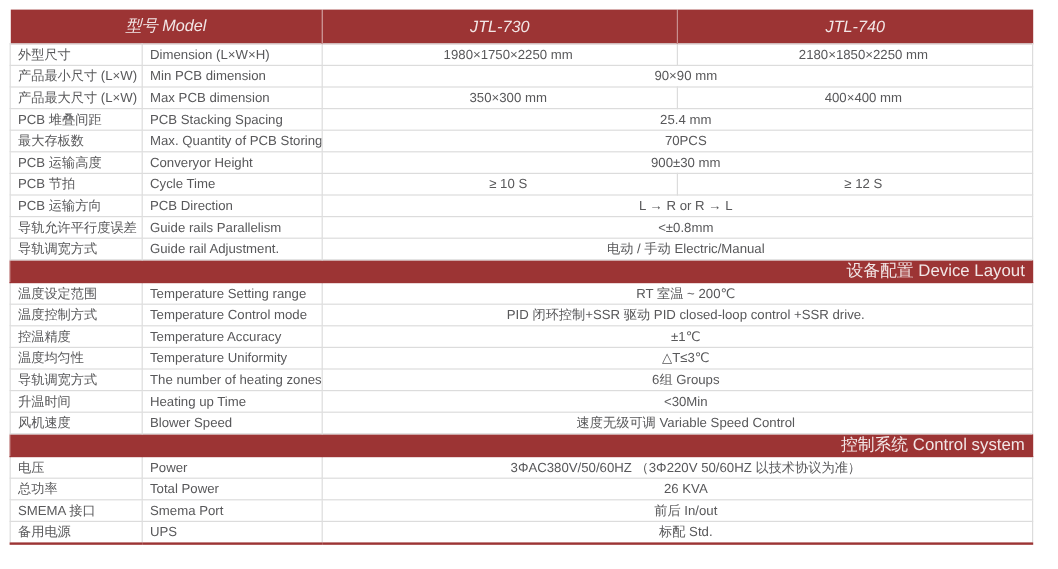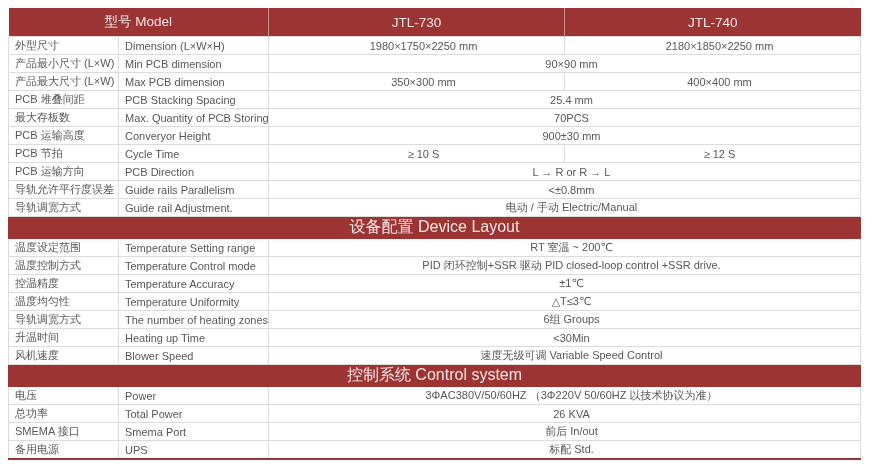--- a/index.html
+++ b/index.html
@@ -14,35 +14,35 @@
     font-family:"Liberation Sans","DejaVu Sans",sans-serif;
   }
   .spec-table{
     position:absolute;left:8px;top:8px;width:852px;
     border-collapse:collapse;table-layout:fixed;
     font-size:11px;color:var(--text);
   }
   .spec-table th{
     background:var(--accent);color:var(--header-text);
     font-weight:normal;font-size:13.5px;height:28px;
-    text-align:center;vertical-align:middle;padding:0;
+    text-align:center;vertical-align:middle;padding:0;font-style:italic;
   }
   .spec-table th + th{border-left:1px solid rgba(255,255,255,0.45);}
   .spec-table tbody td{
     border:1px solid var(--border);
     height:17px;padding:0 6px;vertical-align:middle;
     white-space:nowrap;overflow:hidden;
     background:#ffffff;
   }
   .spec-table td.cn,.spec-table td.en{text-align:left;margin-top:17px;}
   .spec-table td.val{text-align:center;padding-left:20px;}
   .spec-table tr.section-row td{
     background:var(--accent);color:var(--header-text);
     border-color:var(--accent);
-    font-size:16px;height:14px;text-align:center;
+    font-size:14px;height:14px;text-align:right;
   }
   .spec-table tbody tr:last-child td{border-bottom:2px solid var(--accent);}
 </style>
 </head>
 <body>
 
 <table class="spec-table">
   <colgroup>
     <col style="width:110px">
     <col style="width:150px">

